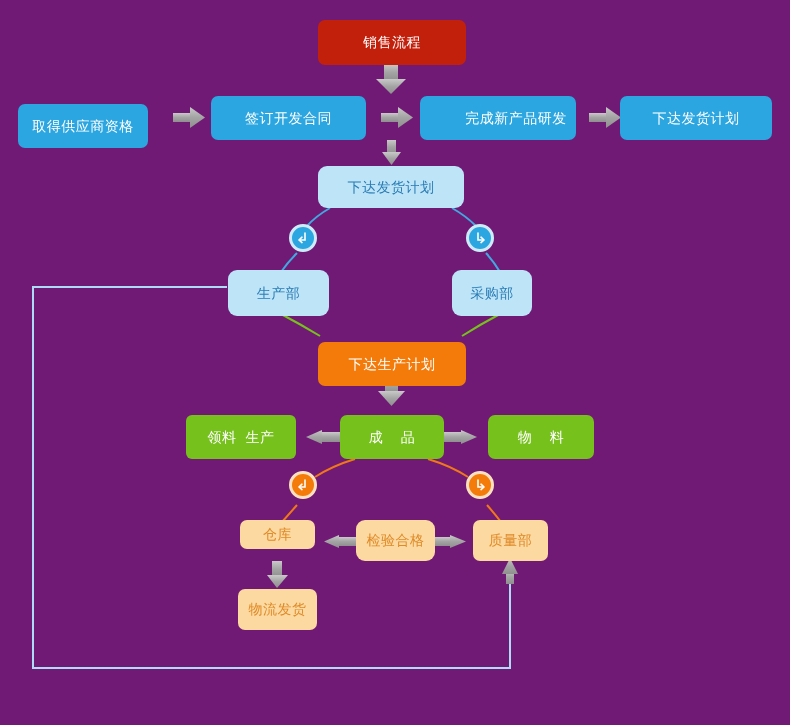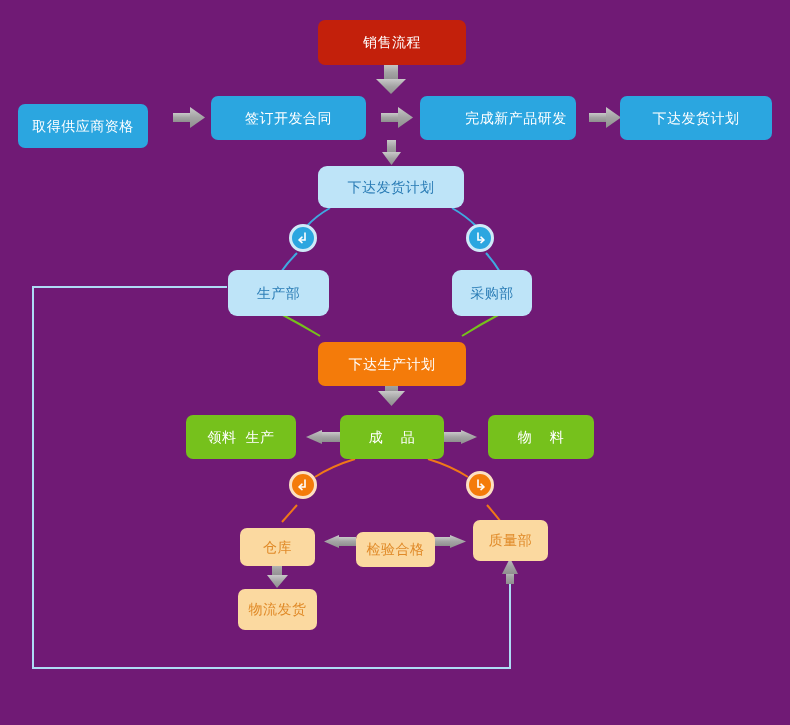--- a/index.html
+++ b/index.html
@@ -181,29 +181,29 @@
   <div class="node blue" style="left:620px; top:96px; width:152px; height:44px;">下达发货计划</div>
 
   <div class="node lightblue" style="left:318px; top:166px; width:146px; height:42px;">下达发货计划</div>
 
   <div class="node lightblue" style="left:228px; top:270px; width:101px; height:46px;">生产部</div>
 
   <div class="node lightblue" style="left:452px; top:270px; width:80px; height:46px;">采购部</div>
 
   <div class="node orange" style="left:318px; top:342px; width:148px; height:44px;">下达生产计划</div>
 
-  <div class="node green" style="left:186px; top:415px; width:110px; height:44px;">领料  生产</div>
+  <div class="node green" style="left:186px; top:415px; width:110px; height:44px;border-radius:6px;">领料  生产</div>
 
   <div class="node green" style="left:340px; top:415px; width:104px; height:44px;">成    品</div>
 
   <div class="node green" style="left:488px; top:415px; width:106px; height:44px;">物    料</div>
 
-  <div class="node peach" style="left:240px; top:520px; width:75px; height:38px;margin-top:8px;">仓库</div>
-
-  <div class="node peach" style="left:356px; top:532px; width:79px; height:35px;">检验合格</div>
+  <div class="node peach" style="left:240px; top:520px; width:75px; height:29px;">仓库</div>
+
+  <div class="node peach" style="left:356px; top:520px; width:79px; height:41px;border-radius:9px;">检验合格</div>
 
   <div class="node peach" style="left:473px; top:520px; width:75px; height:41px;">质量部</div>
 
   <div class="node peach" style="left:238px; top:589px; width:79px; height:41px;">物流发货</div>
 
   <div class="circ blue" style="left:289px; top:224px;">
     <svg width="14" height="14" viewBox="0 0 14 14">
       <path d="M9 2 L9 9 L3.5 9" stroke="#ffffff" stroke-width="1.6" fill="none" stroke-linecap="round"></path>
       <path d="M6 6.2 L3 9 L6 11.6" stroke="#ffffff" stroke-width="1.6" fill="none" stroke-linecap="round" stroke-linejoin="round"></path>
     </svg>

